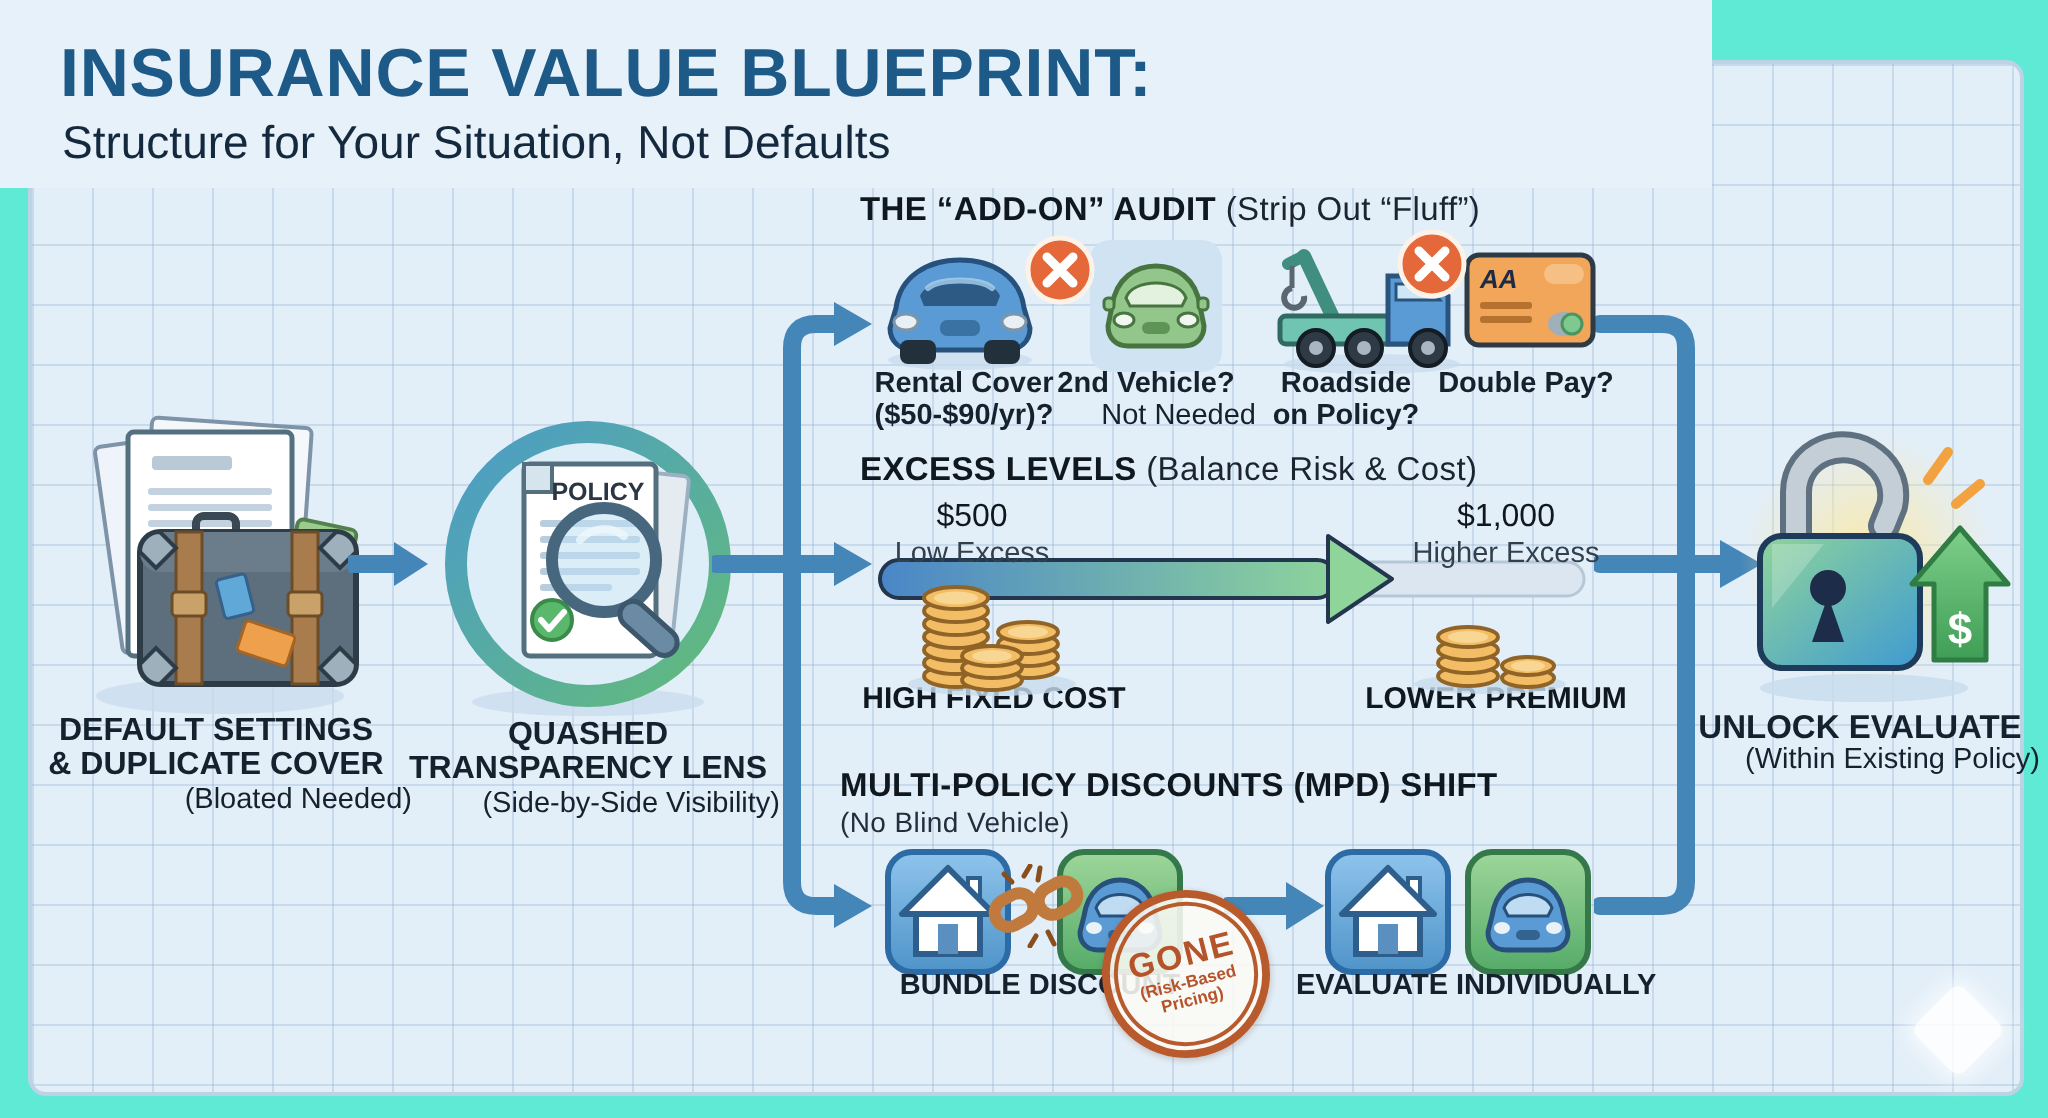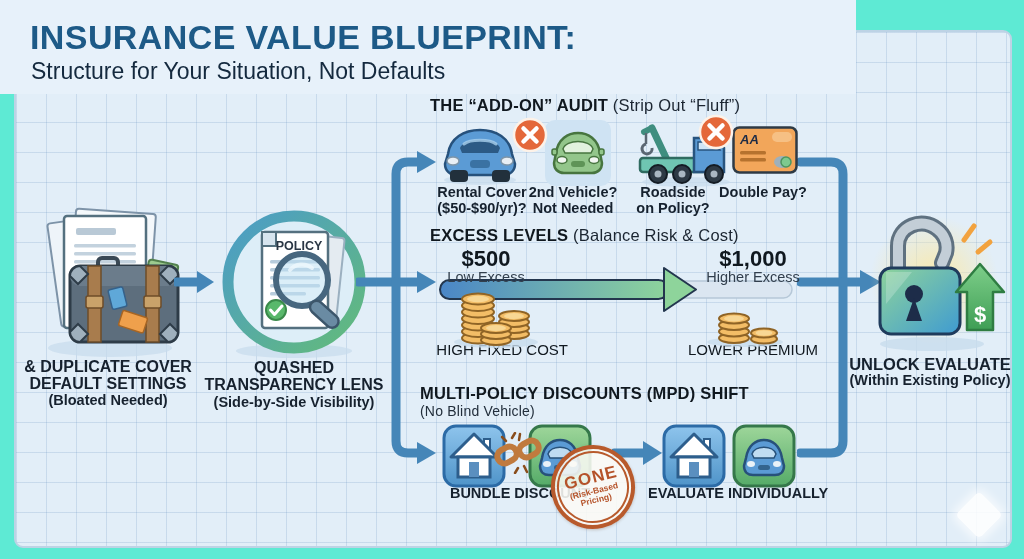--- a/index.html
+++ b/index.html
@@ -27,30 +27,30 @@
   }
   .h2{
     position:absolute;left:31px;top:58px;font-size:23px;font-weight:400;
     color:#14293e;white-space:nowrap;
   }
   .abs{position:absolute;z-index:3;}
   .lbl{
     position:absolute;z-index:4;text-align:center;color:#16212e;
     font-size:14.5px;font-weight:700;line-height:16px;white-space:nowrap;
   }
-  .lbl .reg{font-weight:700;}
+  .lbl .reg{font-weight:400;text-align:right;}
   .sect-title{
     position:absolute;z-index:4;text-align:left;color:#10181f;
     font-size:16.5px;font-weight:800;white-space:nowrap;letter-spacing:.2px;
   }
   .sect-title .note{font-weight:400;color:#1b2531;}
   .sub-note{font-weight:400;font-size:14px;color:#222e3b;}
-  .big-amt{font-size:22px;font-weight:700;color:#10181f;line-height:21px;}
+  .big-amt{font-size:16px;font-weight:400;color:#10181f;line-height:21px;}
   .amt-sub{font-size:14.5px;font-weight:400;color:#323f4d;line-height:17px;}
-  .caption{font-size:15px;font-weight:400;color:#10181f;text-align:right;}
+  .caption{font-size:15px;font-weight:700;color:#10181f;}
   .stamp{
     position:absolute;left:551px;top:445px;width:76px;height:76px;z-index:6;
     border:4px solid #b85a2c;border-radius:50%;
     background:rgba(252,250,245,.88);
     transform:rotate(-14deg);
     display:flex;flex-direction:column;align-items:center;justify-content:center;
     box-shadow:0 1px 3px rgba(90,50,20,.25);
   }
   .stamp::before{
     content:"";position:absolute;inset:2px;border:2px solid #b85a2c;border-radius:50%;
@@ -112,22 +112,22 @@
     <path d="M38 132 a10 10 0 0 0 10 10 l8 -8 -10 -10 z" fill="#9fb0bd" stroke="#2e3c48" stroke-width="2"></path>
     <path d="M146 132 a10 10 0 0 1 -10 10 l-8 -8 10 -10 z" fill="#9fb0bd" stroke="#2e3c48" stroke-width="2"></path>
     <g transform="rotate(-14 86 98)">
         <rect x="78" y="88" width="15" height="20" rx="2" fill="#5fa8d8" stroke="#35618a" stroke-width="1.5"></rect>
       </g>
     <g transform="rotate(18 102 122)">
         <rect x="88" y="114" width="26" height="16" rx="2" fill="#efa04c" stroke="#a66524" stroke-width="1.5"></rect>
       </g>
   </svg>
   <div class="lbl" style="left:10px;top:358px;width:196px">
+    <div style="font-size:16px">DEFAULT SETTINGS</div>
     <div style="font-size:16px;line-height:18px">&amp; DUPLICATE COVER</div>
-    <div style="font-size:16px">DEFAULT SETTINGS</div>
     <div class="reg" style="font-size:14.5px">(Bloated Needed)</div>
   </div>
 
   <svg class="abs" style="left:174px;top:268px" width="42" height="28" viewBox="0 0 42 28">
     <path d="M2 14 H24" stroke="#4586b8" stroke-width="9" stroke-linecap="round"></path>
     <polygon points="23,3 40,14 23,25" fill="#4586b8"></polygon>
   </svg>
 
   <svg class="abs" style="left:216px;top:208px" width="156" height="152" viewBox="0 0 156 152">
     <defs>

